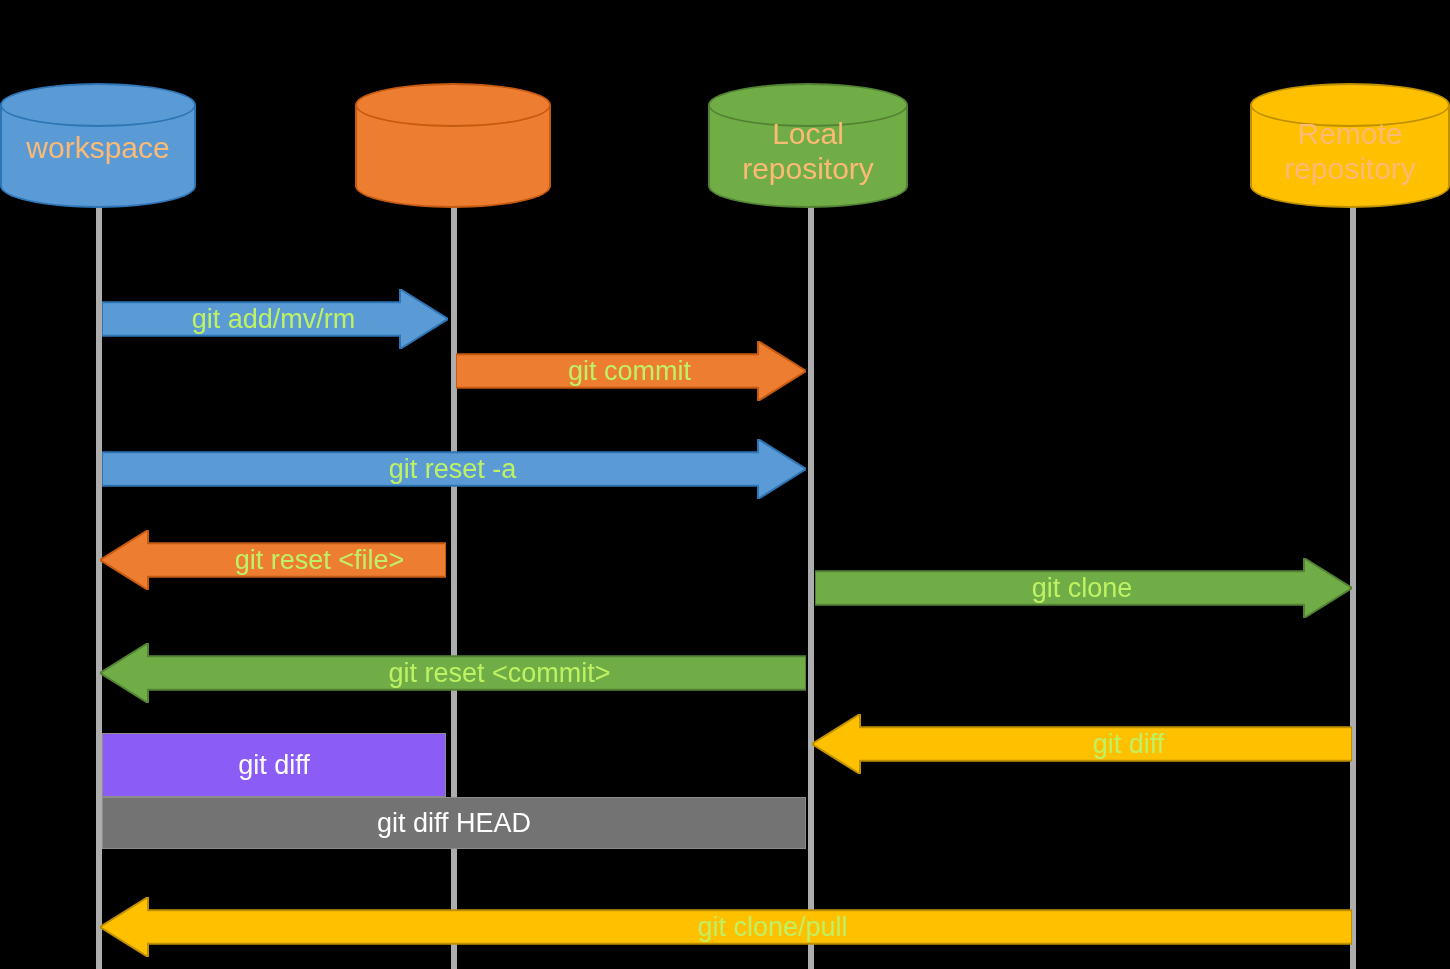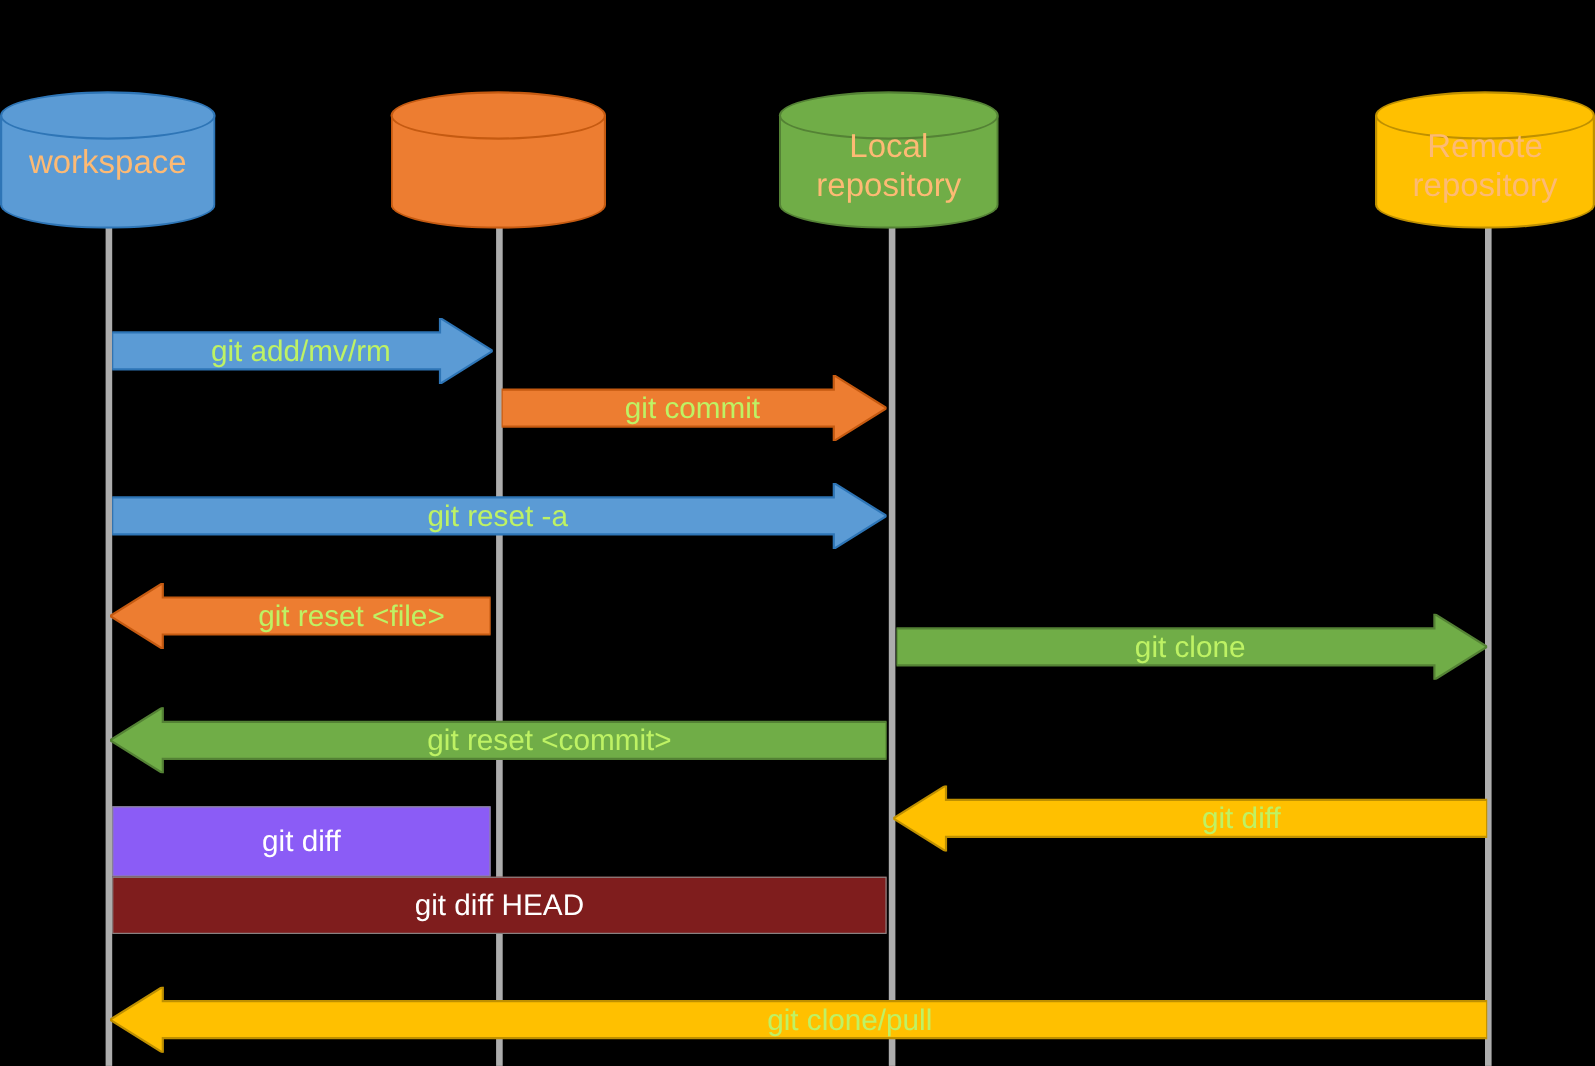--- a/index.html
+++ b/index.html
@@ -143,21 +143,21 @@
       </div>
       <div class="arrow left" style="left: 812px; top: 714px; width: 540px; height: 60px;">
         <svg class="glyph" viewBox="0 0 540 60" width="540" height="60" preserveAspectRatio="none">
           <polygon points="540,13.2 48,13.2 48,0 0,30 48,60 48,46.800000000000004 540,46.800000000000004" fill="#FFC000" stroke="#BF9000" stroke-width="2"></polygon>
         </svg>
         <div class="txt">git diff</div>
       </div>
       <div class="bar" style="left: 102px; top: 733px; width: 344px; height: 64px; background: #8b5cf6; border-color: rgb(140, 140, 140);">
         <div class="txt">git diff</div>
       </div>
-      <div class="bar" style="left: 102px; top: 797px; width: 704px; height: 52px; background: #7f1d1d; border-color: rgb(140, 140, 140);">
+      <div class="bar" style="left: 102px; top: 797px; width: 704px; height: 52px; background: #737373; border-color: rgb(140, 140, 140);">
         <div class="txt">git diff HEAD</div>
       </div>
       <div class="arrow left" style="left: 100px; top: 897px; width: 1252px; height: 60px;">
         <svg class="glyph" viewBox="0 0 1252 60" width="1252" height="60" preserveAspectRatio="none">
           <polygon points="1252,13.2 48,13.2 48,0 0,30 48,60 48,46.800000000000004 1252,46.800000000000004" fill="#FFC000" stroke="#BF9000" stroke-width="2"></polygon>
         </svg>
         <div class="txt">git clone/pull</div>
       </div>
     </div>
   <div id="nodes">

